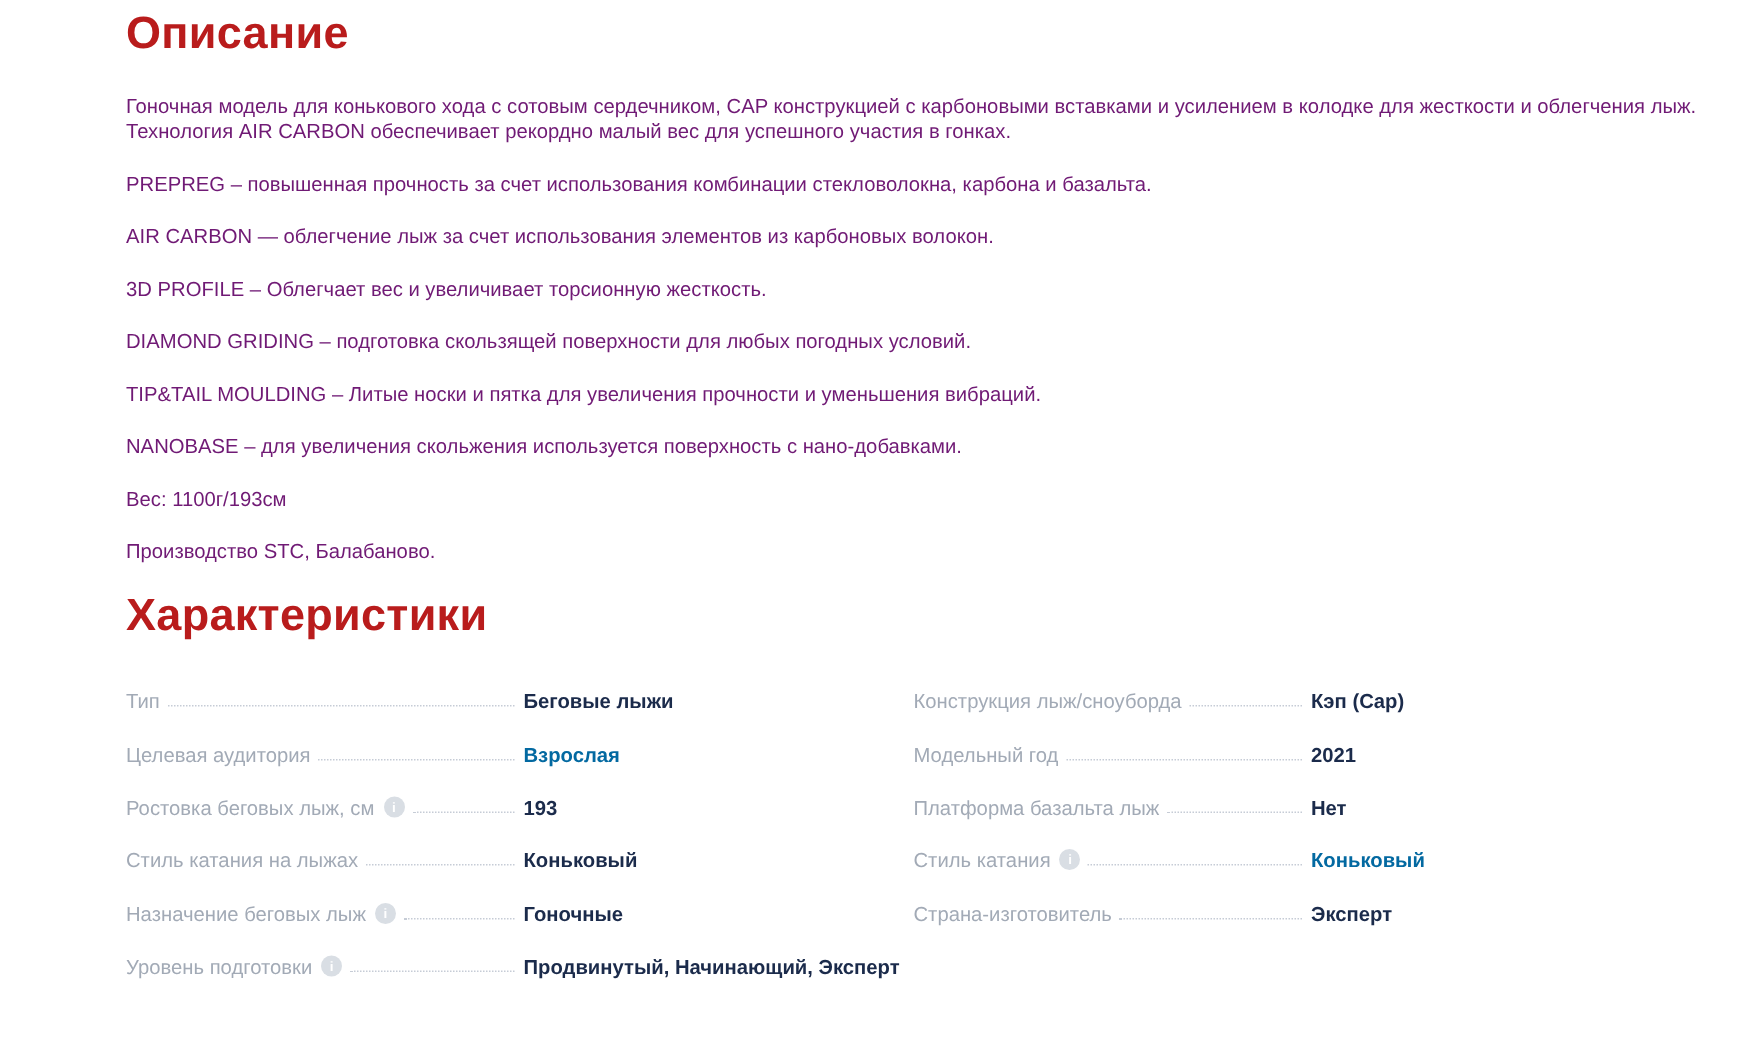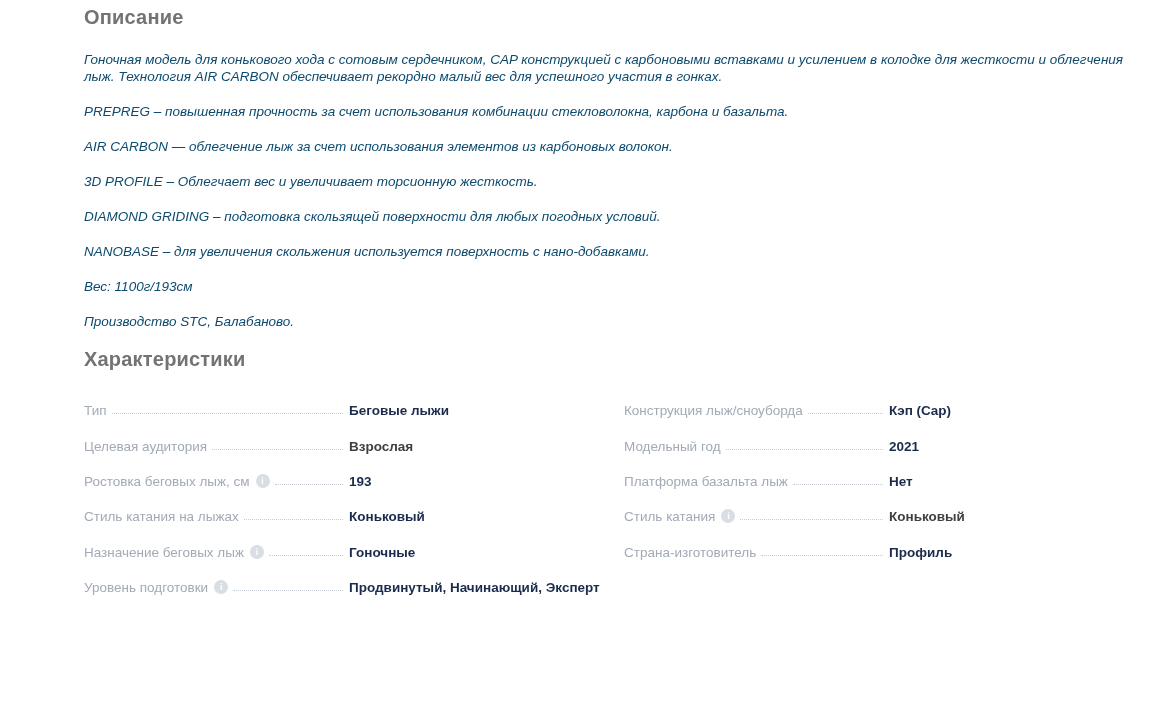--- a/index.html
+++ b/index.html
@@ -7,39 +7,38 @@
     width: 1170px; height: 706px;
     background: #ffffff;
     font-family: "Liberation Sans", sans-serif;
     overflow: hidden;
   }
   .page {
     padding: 6px 20px 0 84px;
     width: 1170px;
   }
   h2.section-title {
-    font-size: 20px;
+    font-size: 30px;
     font-weight: 700;
-    color: #737373;
+    color: #b91c1c;
     letter-spacing: 0.2px;
     margin-bottom: 22px;
   }
   .description p {
     font-size: 13.5px;
     line-height: 17px;
-    color: #0c4a6e;
+    color: #701a75;
     margin-bottom: 18px;
     max-width: 1070px;
-    font-style: italic;
   }
   .specs-section { }
   .specs-grid {
     display: grid;
     grid-template-columns: 500px 480px;
-    column-gap: 40px;
+    column-gap: 25px;
     align-items: start;
   }
   .spec-col { display: block; }
   .spec-row {
     display: flex;
     align-items: center;
     height: 35.4px;
     font-size: 13.5px;
   }
   .spec-label-wrap {
@@ -74,21 +73,21 @@
     border-bottom: 1px dotted #c6ccd6;
     margin: 0 6px 4px 5px;
     min-width: 8px;
   }
   .spec-value {
     color: #1b2b4b;
     font-weight: 700;
     white-space: nowrap;
   }
   .spec-value.link {
-    color: #404040;
+    color: #0369a1;
     cursor: pointer;
   }
 </style>
 </head>
 <body>
 
 <div class="page">
 
   <section class="description">
     <h2 class="section-title">Описание</h2>
@@ -97,20 +96,21 @@
         <p>Гоночная модель для конькового хода с сотовым сердечником, CAP конструкцией с карбоновыми вставками и усилением в колодке для жесткости и облегчения лыж. Технология AIR CARBON обеспечивает рекордно малый вес для успешного участия в гонках.</p>
 
         <p>PREPREG – повышенная прочность за счет использования комбинации стекловолокна, карбона и базальта.</p>
 
         <p>AIR CARBON — облегчение лыж за счет использования элементов из карбоновых волокон.</p>
 
         <p>3D PROFILE – Облегчает вес и увеличивает торсионную жесткость.</p>
 
         <p>DIAMOND GRIDING – подготовка скользящей поверхности для любых погодных условий.</p>
 
+        <p>TIP&amp;TAIL MOULDING – Литые носки и пятка для увеличения прочности и уменьшения вибраций.</p>
 
         <p>NANOBASE – для увеличения скольжения используется поверхность с нано-добавками.</p>
 
 
         <p>Вес: 1100г/193см</p>
 
         <p>Производство STC, Балабаново.</p>
       </div>
   </section>
 
@@ -213,20 +213,20 @@
             </div>
             <span class="spec-value link">Коньковый</span>
           </div>
 
           <div class="spec-row">
             <div class="spec-label-wrap">
               <span class="spec-label">Страна-изготовитель</span>
 
               <span class="leader"></span>
             </div>
-            <span class="spec-value">Профиль</span>
+            <span class="spec-value">Эксперт</span>
           </div>
         </div>
 
     </div>
   </section>
 
 </div>
 
 </body></html>

